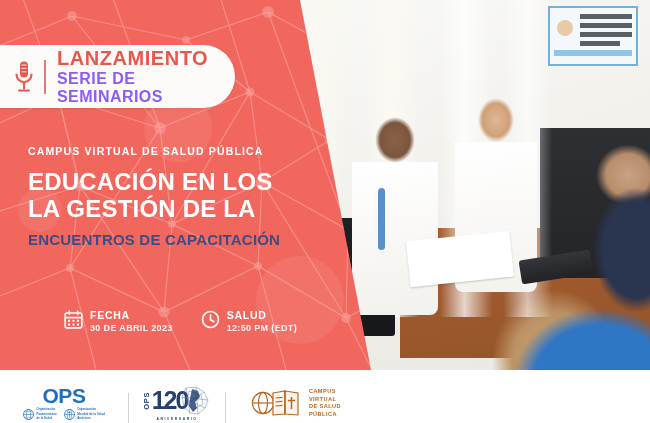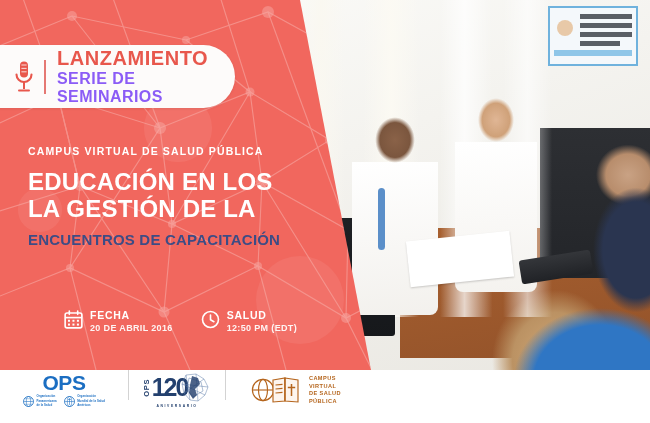--- a/index.html
+++ b/index.html
@@ -172,21 +172,21 @@
   }
   .meta-value {
     font-size:9px; font-weight:700; letter-spacing:.35px;
     color:#ffffff; opacity:.93; margin-top:1px;
   }
 
   
   .footer {
     position:absolute; left:0; right:0; bottom:0; height:53px;
     background:#ffffff;
-    display:flex; align-items:flex-start;
+    display:flex; align-items:flex-end;
   }
   .logo-slot {
     display:flex; align-items:center; justify-content:center;
     height:40px;
   }
   .slot-ops   { width:128px; }
   .slot-120   { width:96px; }
   .slot-cvsp  { width:140px; }
   .vdiv { width:1px; height:30px; background:#d3d3d3; flex:none; }
 
@@ -337,21 +337,21 @@
           <rect x="4.2" y="10.3" width="2.1" height="2.1"></rect>
           <rect x="8.9" y="10.3" width="2.1" height="2.1"></rect>
           <rect x="13.6" y="10.3" width="2.1" height="2.1"></rect>
           <rect x="4.2" y="14.3" width="2.1" height="2.1"></rect>
           <rect x="8.9" y="14.3" width="2.1" height="2.1"></rect>
           <rect x="13.6" y="14.3" width="2.1" height="2.1"></rect>
         </g>
       </svg>
       <div class="meta-txt">
         <div class="meta-label">FECHA</div>
-        <div class="meta-value">20 DE ABRIL 2016</div>
+        <div class="meta-value">30 DE ABRIL 2023</div>
       </div>
     </div>
 
     <div class="meta-item">
       <svg class="meta-ico" viewBox="0 0 20 20">
         <circle cx="10" cy="10" r="8.4" fill="none" stroke="#ffffff" stroke-width="1.7"></circle>
         <path d="M10 5.2 L10 10.3 L13.6 12.3" fill="none" stroke="#ffffff" stroke-width="1.7" stroke-linecap="round" stroke-linejoin="round"></path>
       </svg>
       <div class="meta-txt">
         <div class="meta-label">SALUD</div>

